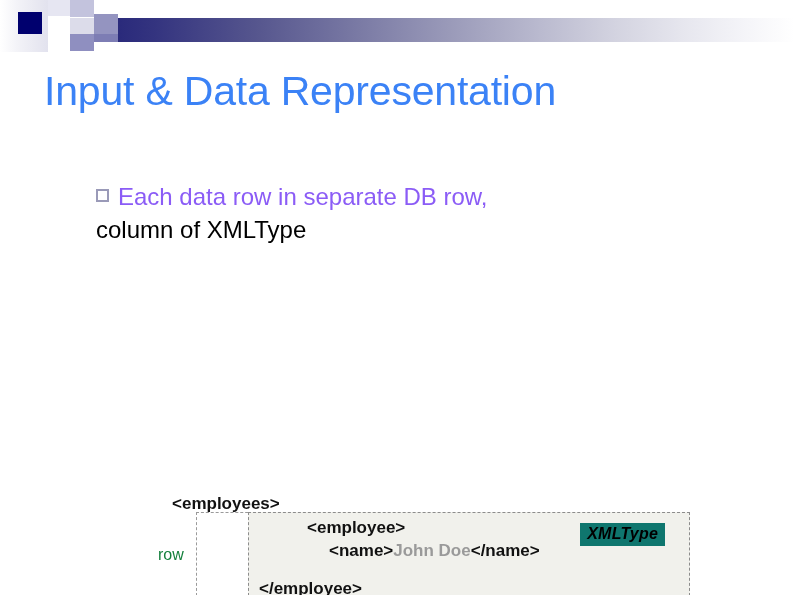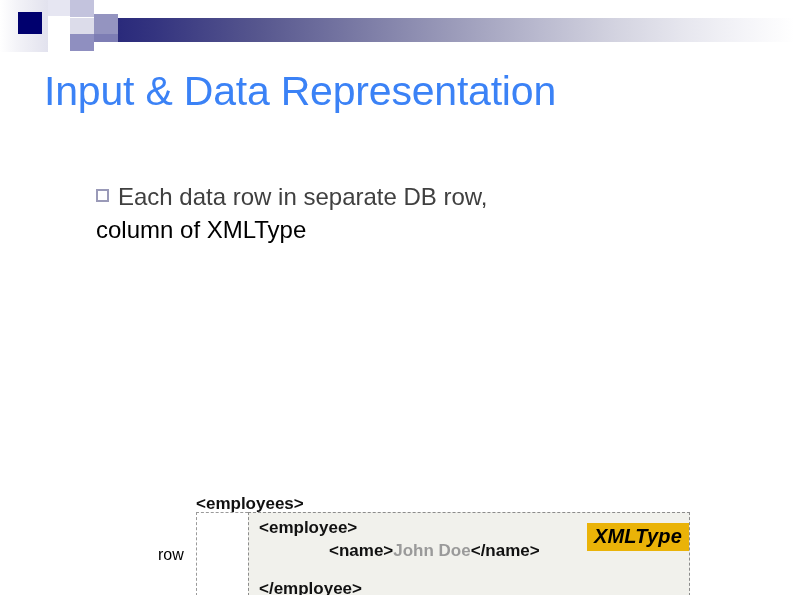--- a/index.html
+++ b/index.html
@@ -51,21 +51,21 @@
   #bullet-block {
     position: absolute;
     left: 96px; top: 180px;
     width: 560px;
   }
   .bullet-line {
     display: flex;
     align-items: flex-start;
     font-size: 24px;
     line-height: 33px;
-    color: #404040;
+    color: #8b5cf6;
   }
   .bullet-marker {
     display: inline-block;
     width: 13px; height: 13px;
     border: 2px solid #9a9ab8;
     margin-right: 9px;
     margin-top: 9px;
     flex: 0 0 auto;
     box-sizing: border-box;
   }
@@ -86,36 +86,36 @@
     width: 794px; height: 310px;
     font-size: 17px;
   }
   .doc-tag {
     position: absolute;
     font-weight: bold;
     color: #111111;
     font-size: 17px;
     white-space: nowrap;
   }
-  #doc-open  { left: 172px; top: 248px; margin-left: 24px; }
+  #doc-open  { left: 172px; top: 248px; }
 
   .row-marker {
     position: absolute;
     left: 196px;
     width: 62px;
     border-left: 1px dashed #9a9a9a;
     border-top: 1px dashed #9a9a9a;
     border-bottom: 1px dashed #9a9a9a;
     box-sizing: border-box;
   }
   .row-label {
     position: absolute;
     left: 158px;
     font-size: 16px;
-    color: #000000;
+    color: #15803d;
     white-space: nowrap;
   }
 
   .xml-block {
     position: absolute;
     left: 248px;
     width: 442px;
     background: #f1f1ec;
     border: 1px dashed #8c8c8c;
     box-sizing: border-box;
@@ -130,26 +130,26 @@
   }
   .xml-val {
     font-weight: bold;
     color: #9a9a9a;
   }
   .indent1 { left: 10px; }
   .indent2 { left: 80px; text-align: right; }
 
   .xmltype-badge {
     position: absolute;
-    right: 0;
-    background: #eab308;
+    right: 24px;
+    background: #0f766e;
     color: #000000;
     font-weight: bold;
     font-style: italic;
-    font-size: 20px;
+    font-size: 16px;
     padding: 2px 7px 3px 7px;
     white-space: nowrap;
     letter-spacing: 0.2px;
   }
 </style>
 </head>
 <body>
 
 <div id="header-decoration">
   <div class="grad-bar"></div>
@@ -178,21 +178,21 @@
 </div>
 
 <div id="xml-diagram">
 
   <div class="doc-tag" id="doc-open">&lt;employees&gt;</div>
 
   <div class="row-marker" style="top:266px; height:84px;"></div>
   <div class="row-label" style="top:300px;">row</div>
 
   <div class="xml-block" style="top:266px; height:84px;">
-    <div class="xml-line indent1" style="top:5px;">&lt;employee&gt;</div>
+    <div class="xml-line indent1" style="top:5px;margin-left:48px;">&lt;employee&gt;</div>
     <div class="xml-line indent2" style="top:28px;">
       <span>&lt;name&gt;</span><span class="xml-val">John Doe</span><span>&lt;/name&gt;</span>
     </div>
     <div class="xml-line indent1" style="top:66px;">&lt;/employee&gt;</div>
     <div class="xmltype-badge" style="top:10px;">XMLType</div>
   </div>
 
 </div>
 
 </body></html>

